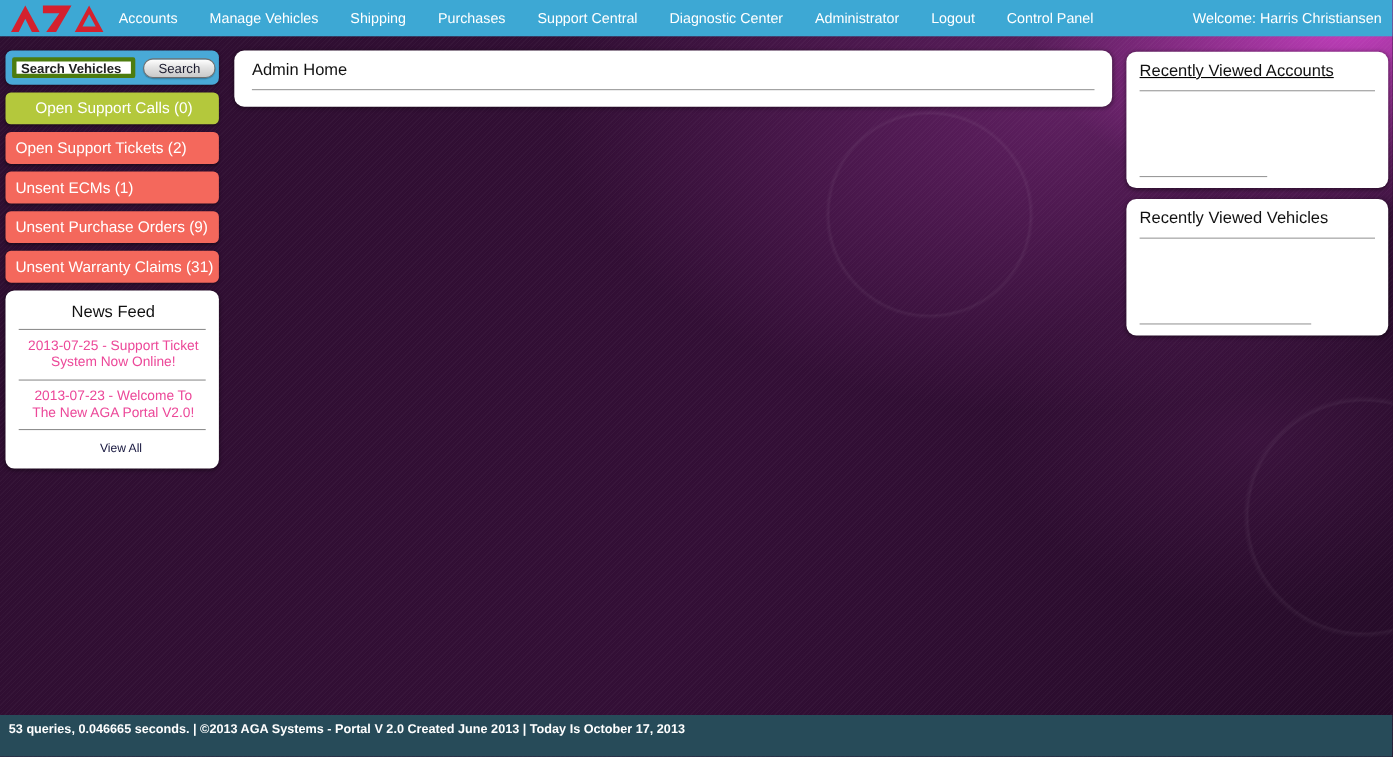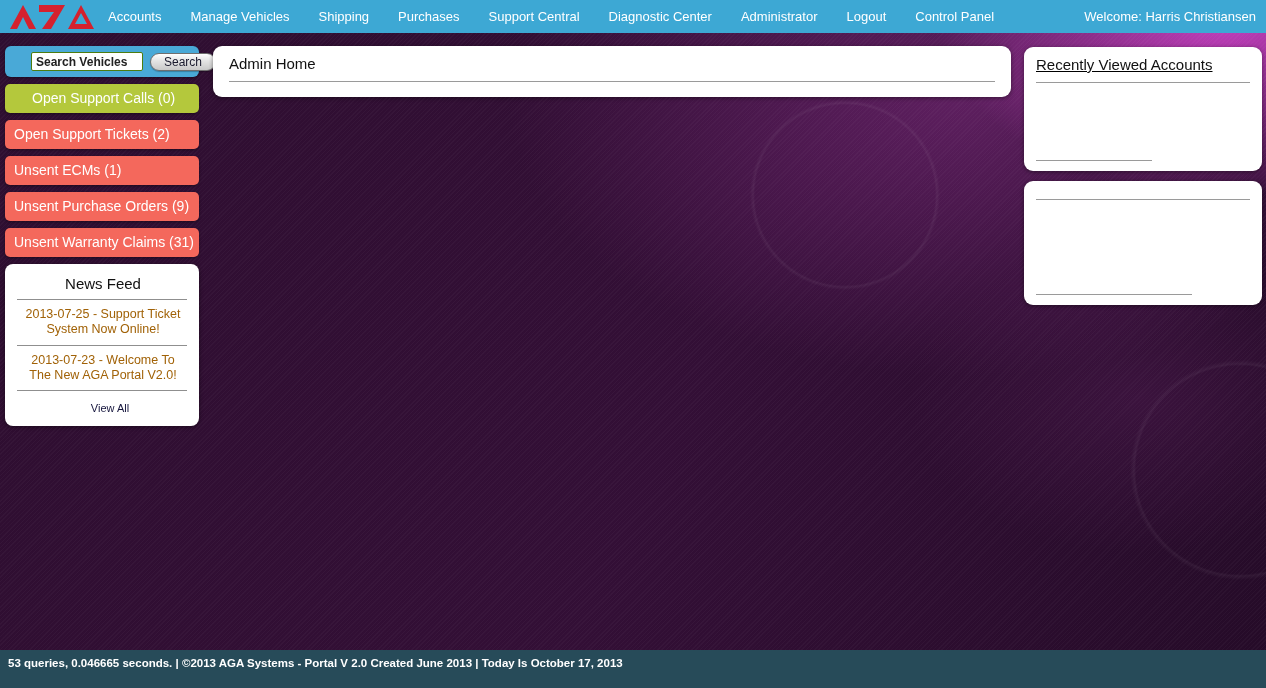--- a/index.html
+++ b/index.html
@@ -27,44 +27,44 @@
     color:#fff;font-size:13px;margin-right:29px;cursor:pointer;white-space:nowrap;
   }
   .nav-welcome{color:#fff;font-size:13px;margin-left:auto;margin-right:10px;white-space:nowrap;}
   
   .sidebar{position:absolute;left:5px;top:46px;width:194px;}
   .search-box{
     background:#49a9d7;border-radius:6px;height:31px;display:flex;align-items:center;
     padding:0 6px;box-sizing:border-box;box-shadow:0 1px 3px rgba(0,0,0,0.4);
   }
   .search-input{
-    width:112px;height:19px;border:1px solid #4d7c0f;border-radius:2px;
+    width:112px;height:19px;border:4px solid #4d7c0f;border-radius:2px;
     font-family:"Liberation Sans",sans-serif;font-size:12px;font-weight:bold;color:#222;
-    padding:0 4px;box-sizing:border-box;margin-left:20px;
+    padding:0 4px;box-sizing:border-box;
   }
   .search-btn{
     margin-left:7px;height:18px;padding:0 13px;border:1px solid #6f6f6f;border-radius:10px;
     background:linear-gradient(#ffffff, #e3e3e3 45%, #c9c9c9);
     font-family:"Liberation Sans",sans-serif;font-size:12px;font-weight:normal;color:#1a1a2e;
     cursor:pointer;box-shadow:0 1px 1px rgba(0,0,0,0.25);
   }
   .side-btn{
     margin-top:7px;height:29px;line-height:29px;border-radius:5px;color:#fff;
     font-size:14px;padding-left:9px;cursor:pointer;box-shadow:0 1px 3px rgba(0,0,0,0.4);
     white-space:nowrap;overflow:hidden;
   }
   .side-btn.green{background:#b4c83c;padding-left:27px;}
   .side-btn.red{background:#f4685c;}
   .news-card{
     margin-top:7px;background:#fff;border-radius:8px;padding:9px 12px 10px 12px;
     box-shadow:0 1px 4px rgba(0,0,0,0.45);box-sizing:border-box;width:194px;text-align:center;
   }
   .news-title{font-size:15px;color:#111;margin:2px 0 0 2px;}
   .news-card hr{border:none;border-top:1px solid #8f8f8f;margin:7px 0;}
-  .news-item{font-size:12.5px;color:#a16207;line-height:1.22;margin:0 0 0 2px;}
+  .news-item{font-size:12.5px;color:#ec4899;line-height:1.22;margin:0 0 0 2px;}
   .view-all{font-size:11px;color:#14143c;margin-left:16px;cursor:pointer;display:inline-block;}
   
   .card{
     position:absolute;background:#fff;border-radius:9px;
     box-shadow:0 1px 4px rgba(0,0,0,0.45);box-sizing:border-box;
   }
   .admin-card{left:213px;top:46px;width:798px;height:51px;padding:9px 16px 0 16px;}
   .card-title{font-size:15px;color:#111;margin:0;}
   .card hr{border:none;border-top:1px solid #9a9a9a;margin:9px 0 0 0;}
   .acct-card{left:1024px;top:47px;width:238px;height:124px;padding:9px 12px 0 12px;text-decoration:underline;}
@@ -130,19 +130,20 @@
   <hr>
 </div>
 
 <div class="card acct-card">
   <div class="card-title">Recently Viewed Accounts</div>
   <hr>
   <div class="bottom-rule"></div>
 </div>
 
 <div class="card veh-card">
+  <div class="card-title">Recently Viewed Vehicles</div>
   <hr>
   <div class="bottom-rule"></div>
 </div>
 
 <div class="footer">
   <span>53 queries, 0.046665 seconds. | ©2013 AGA Systems - Portal V 2.0 Created June 2013 | Today Is October 17, 2013</span>
 </div>
 
 </body></html>

